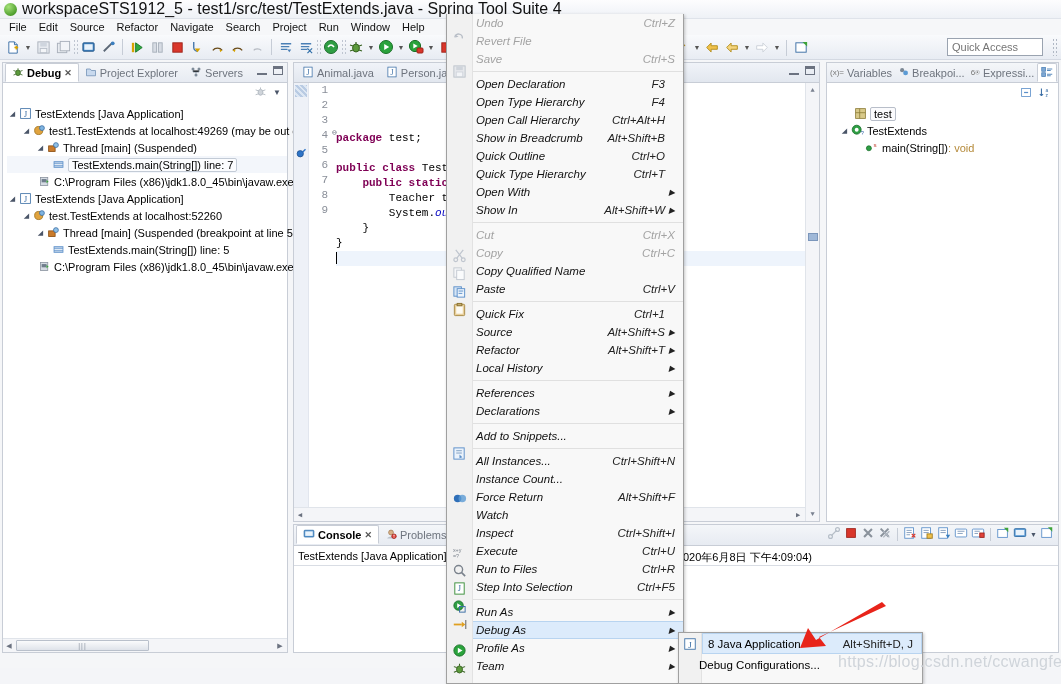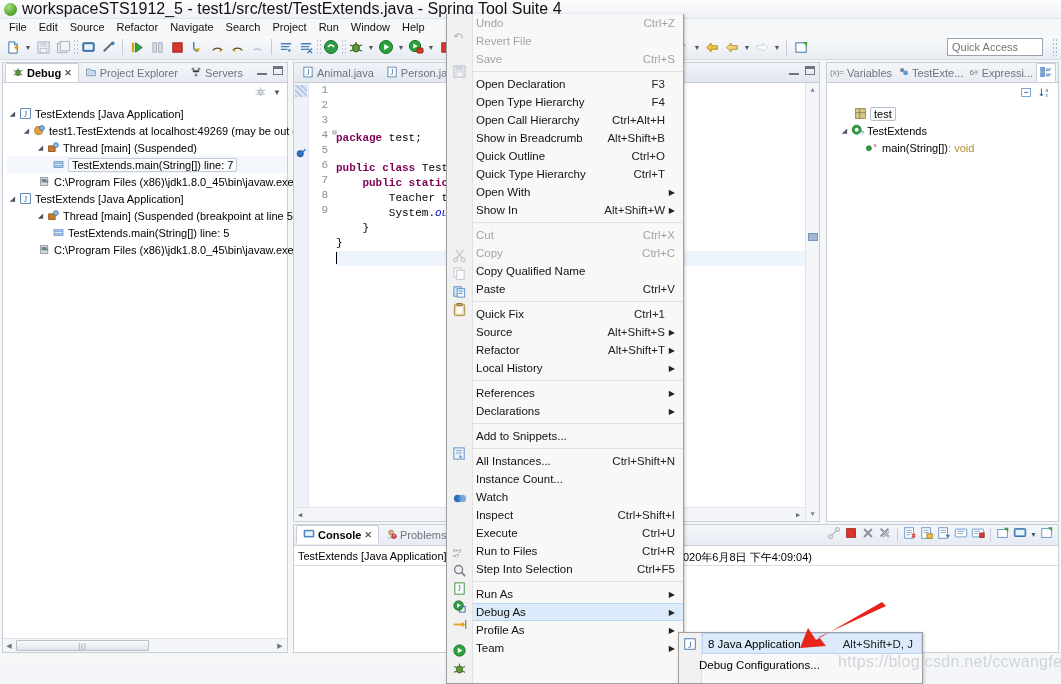--- a/index.html
+++ b/index.html
@@ -107,21 +107,21 @@
   .hthumb { height:11px; background:linear-gradient(#fafbfc,#dfe3ea); border:1px solid #b9c0cb; border-radius:1px; }
 
   
   .ctxmenu {
     position:absolute; left:446px; top:14px; width:238px; height:670px;
     background:#f1f1f1; border:1px solid #a0a0a0; border-top:none;
     box-shadow: 1px 1px 3px rgba(0,0,0,.22);
     font-size:11.5px; color:#111; overflow:hidden; z-index:40;
   }
   .ctx-gutter { position:absolute; left:0; top:0; width:25px; height:100%; background:#f1f1f1; }
-  .ctx-list { position:absolute; left:25px; top:0; right:0; background:#f8f8f8; border-left:1px solid #e2e2e2; height:100%; }
+  .ctx-list { position:absolute; left:25px; top:0; right:0; background:#f8f8f8; border-left:1px solid #e2e2e2; height:100%;font-style:italic; }
   .ctx-item { display:flex; align-items:center; height:18px; padding:0 8px 0 3px; white-space:nowrap; cursor:default; }
   .ctx-item.hi { background:#dcebfb; border-top:1px solid #b8d4f0; border-bottom:1px solid #b8d4f0; height:18px; }
   .ctx-item .lbl { flex:1; }
   .ctx-item .acc { color:#222; padding-left:12px; }
   .ctx-item .arr { width:10px; text-align:right; font-size:8px; color:#222; }
   .ctx-item.dis .lbl, .ctx-item.dis .acc { color:#a3a3a3; }
   .ctx-sep { height:1px; background:#e0e0e0; margin:3px 0 3px 0; }
   .ctx-ic { position:absolute; left:4px; width:17px; height:16px; display:flex; align-items:center; justify-content:center; }
 
   
@@ -437,20 +437,30 @@
       <div class="trow">
         <span class="twist">◢</span>
         <span class="ticon">
             <svg width="13" height="13" viewBox="0 0 16 16">
               <rect x="2" y="2" width="12" height="12" fill="#fff" stroke="#3a6ea5"></rect>
               <text x="8" y="12" font-size="10" text-anchor="middle" fill="#3a6ea5" font-family="Liberation Serif">J</text>
             </svg>
           </span>
         <span class="tlabel">TestExtends [Java Application]</span>
       </div>
+      <div class="trow" style="padding-left:14px;">
+        <span class="twist">◢</span>
+        <span class="ticon">
+            <svg width="13" height="13" viewBox="0 0 16 16">
+              <circle cx="7" cy="8" r="5" fill="#e0a33e" stroke="#9c6f19"></circle>
+              <circle cx="11" cy="5" r="3" fill="#7fb4e0" stroke="#3a6ea5"></circle>
+            </svg>
+          </span>
+        <span class="tlabel">test.TestExtends at localhost:52260</span>
+      </div>
       <div class="trow" style="padding-left:28px;">
         <span class="twist">◢</span>
         <span class="ticon">
             <svg width="13" height="13" viewBox="0 0 16 16">
               <rect x="2" y="6" width="8" height="7" fill="#c97b2c" stroke="#8b4f12"></rect>
               <circle cx="11" cy="5" r="3" fill="#8fc0e6" stroke="#3a6ea5"></circle>
             </svg>
           </span>
         <span class="tlabel">Thread [main] (Suspended (breakpoint at line 5 i</span>
       </div>
@@ -563,21 +573,21 @@
         <span style="font-size:8px;color:#777;">(x)=</span>
         <span>Variables</span>
       </div>
       <div class="vtab" style="padding:0 3px;">
         <span>
           <svg width="11" height="11" viewBox="0 0 16 16">
               <circle cx="6" cy="6" r="3" fill="#7b8794"></circle>
               <circle cx="11" cy="10" r="3.5" fill="#5b9bd5"></circle>
             </svg>
         </span>
-        <span>TestExte...</span>
+        <span>Breakpoi...</span>
       </div>
       <div class="vtab" style="padding:0 3px;">
         <span style="font-size:8px;color:#777;">6⍟</span>
         <span>Expressi...</span>
       </div>
       <div class="vtab active" style="padding:0 3px;">
         <span>
           <svg width="12" height="12" viewBox="0 0 16 16">
               <rect x="1" y="2" width="5" height="5" fill="#7fa8d4" stroke="#4a7fb5"></rect>
               <rect x="1" y="9" width="5" height="5" fill="#7fa8d4" stroke="#4a7fb5"></rect>
@@ -846,20 +856,24 @@
 
       <div class="ctx-item">
         <span class="lbl">All Instances...</span>
         <span class="acc">Ctrl+Shift+N</span>
       </div>
       <div class="ctx-item">
         <span class="lbl">Instance Count...</span>
         <span class="acc"></span>
       </div>
       <div class="ctx-item">
+        <span class="lbl">Force Return</span>
+        <span class="acc">Alt+Shift+F</span>
+      </div>
+      <div class="ctx-item">
         <span class="lbl">Watch</span>
         <span class="acc"></span>
       </div>
       <div class="ctx-item">
         <span class="lbl">Inspect</span>
         <span class="acc">Ctrl+Shift+I</span>
       </div>
       <div class="ctx-item">
         <span class="lbl">Execute</span>
         <span class="acc">Ctrl+U</span>

